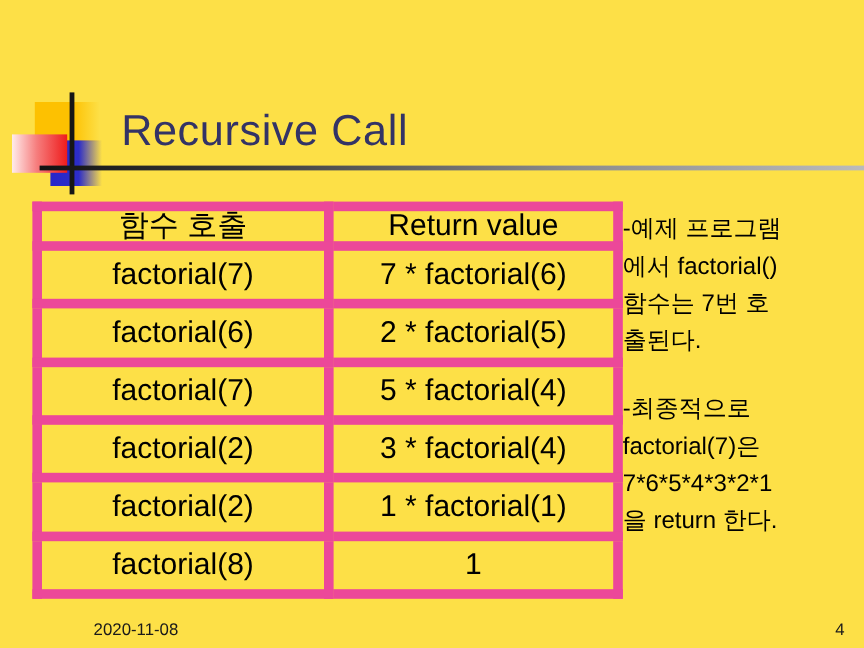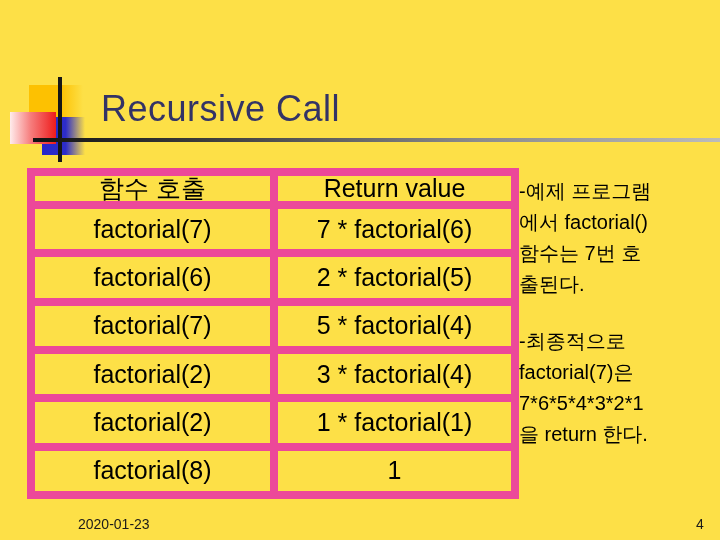--- a/index.html
+++ b/index.html
@@ -127,16 +127,16 @@
     <p class="note">-예제 프로그램
 에서 factorial()
 함수는 7번 호
 출된다.</p>
     <p class="note">-최종적으로
 factorial(7)은
 7*6*5*4*3*2*1
 을 return 한다.</p>
   </div>
 
-  <div class="footer-date">2020-01-23</div>
+  <div class="footer-date">2020-11-08</div>
   <div class="footer-page">4</div>
 
 </div>
 
 </body></html>

